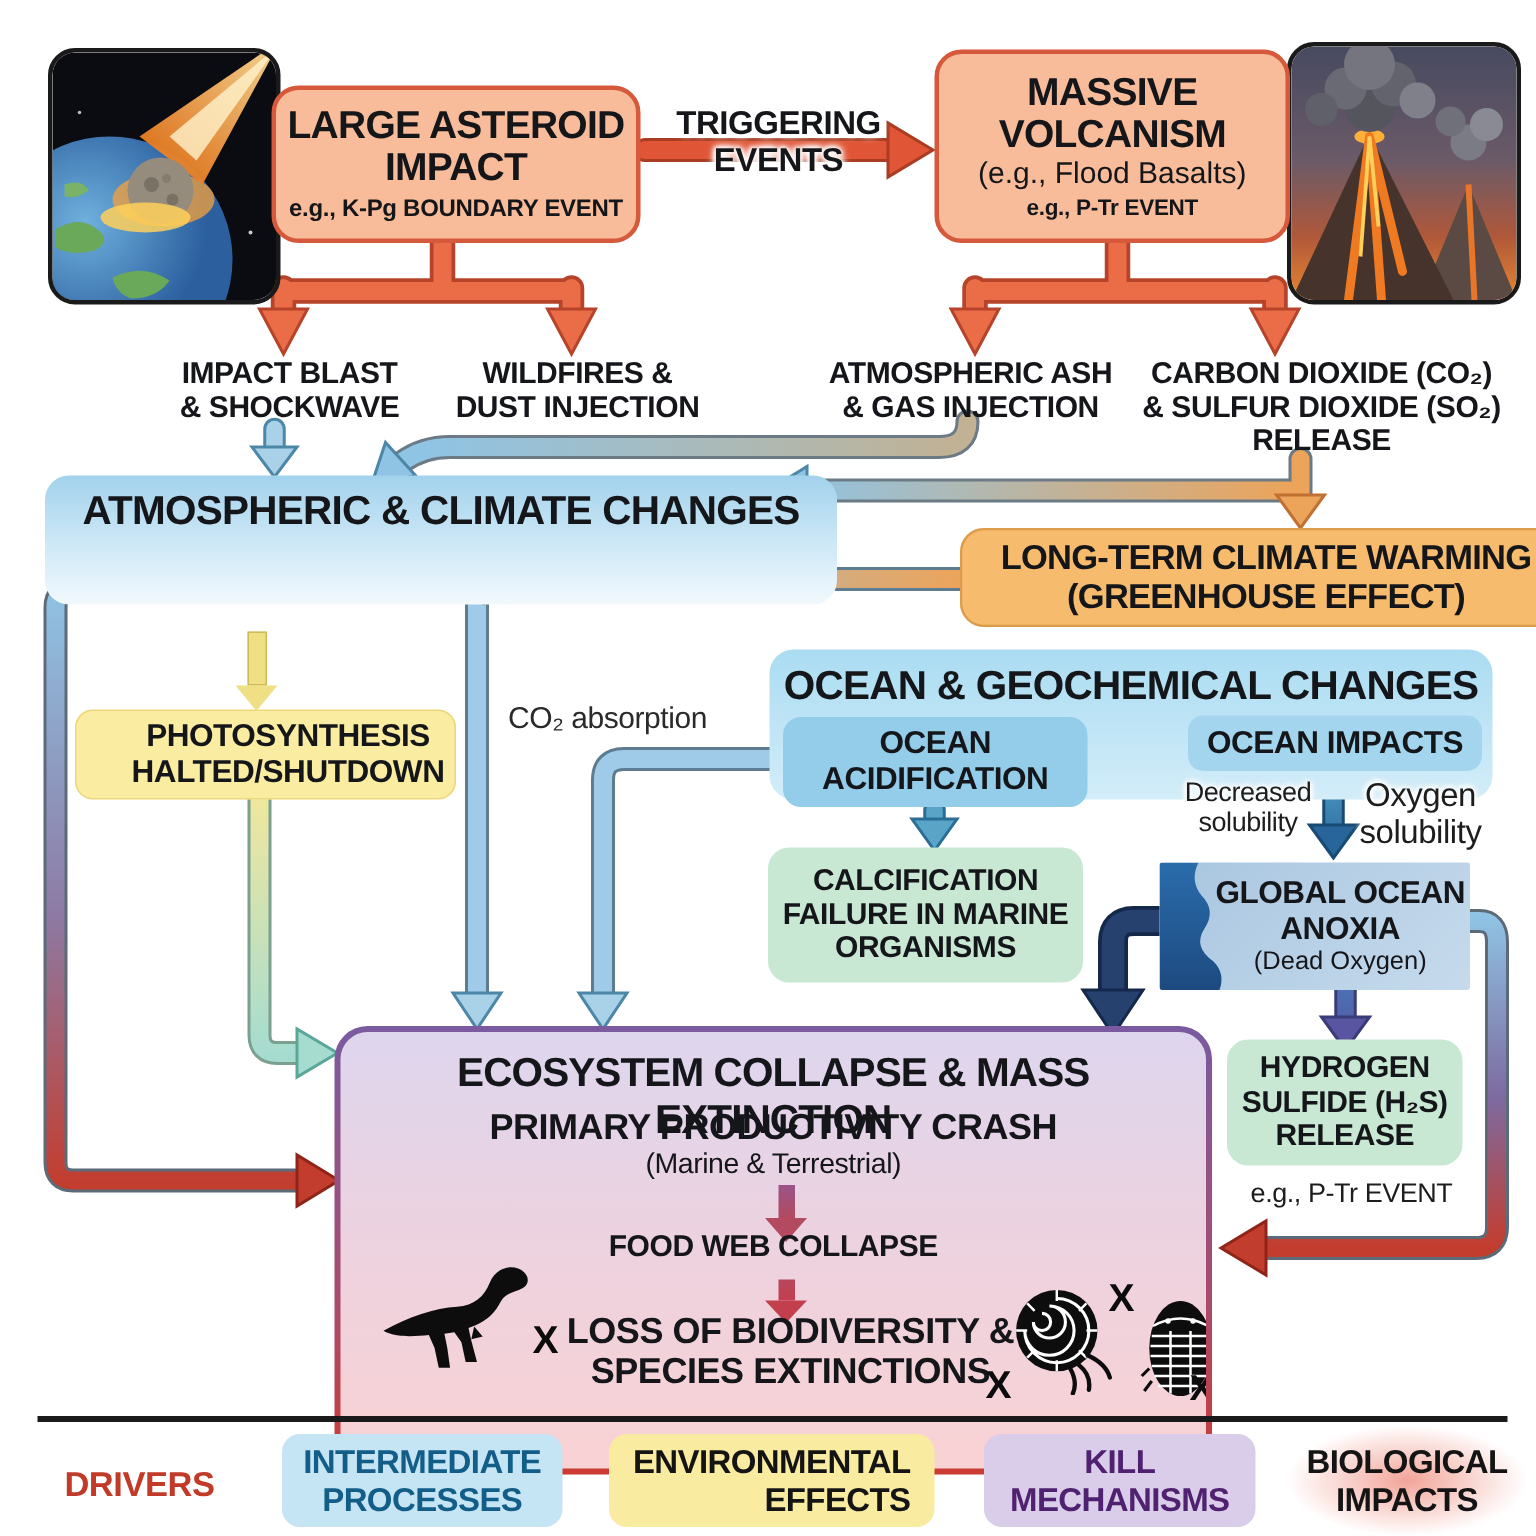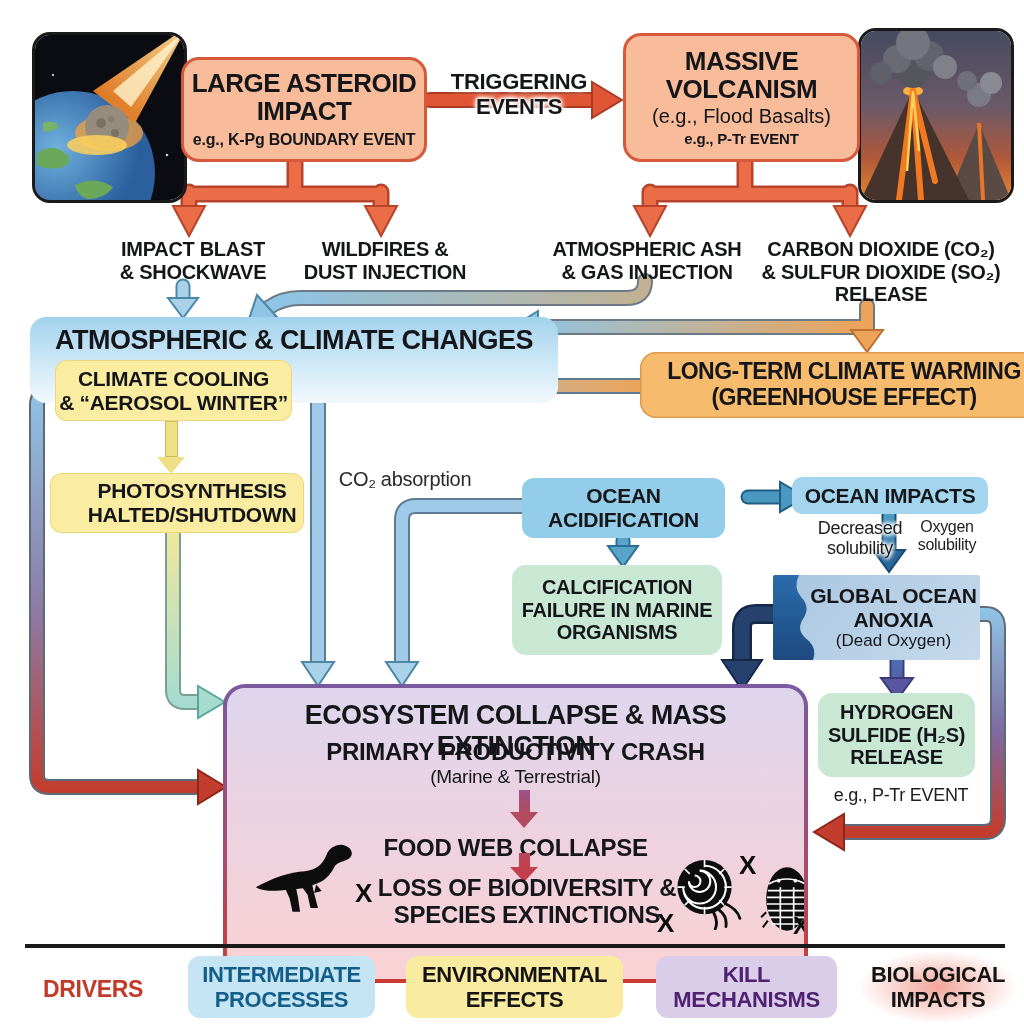--- a/index.html
+++ b/index.html
@@ -243,40 +243,40 @@
 VOLCANISM</div>
     <div style="font-size:20px;font-weight:normal;margin-top:2px;">(e.g., Flood Basalts)</div>
     <div class="t-sub" style="font-size:15px;margin-top:2px;">e.g., P-Tr EVENT</div>
   </div>
 
   <div class="box" style="left:30px;top:317px;width:528px;height:86px;justify-content:flex-start;padding-top:8px;
        background:linear-gradient(180deg,#a2d2ec 0%,#cfe9f7 55%,#f2f9fd 100%);border-radius:16px;">
     <div style="font-size:27px;font-weight:bold;letter-spacing:-0.5px;">ATMOSPHERIC &amp; CLIMATE CHANGES</div>
   </div>
 
-  <div class="box yellow" style="left:55px;top:360px;width:237px;height:61px;">
-    <div class="t-med">CLIMATE COOLING
-&amp; “AEROSOL WINTER”</div>
-  </div>
 
   <div class="downCss" style="left:157px;top:421px;">
     <div class="sh" style="height:34px;background:#efe085;border:1.5px solid #cdbb5a;"></div>
     <div class="hd" style="border-top:17px solid #efe085;"></div>
   </div>
 
   <div class="box yellow" style="left:50px;top:473px;width:254px;height:60px;padding-left:30px;">
     <div class="t-med">PHOTOSYNTHESIS
 HALTED/SHUTDOWN</div>
   </div>
 
   <div class="box" style="left:640px;top:352px;width:408px;height:66px;background:#f6bb6d;border-radius:16px;box-shadow:0 0 0 1.5px #dc9c4c inset;">
     <div style="font-size:23px;font-weight:bold;letter-spacing:-0.5px;line-height:1.12;white-space:pre-line;text-align:center;">LONG-TERM CLIMATE WARMING
 (GREENHOUSE EFFECT)</div>
   </div>
 
+  <div class="box" style="left:513px;top:433px;width:482px;height:100px;justify-content:flex-start;padding-top:9px;
+       background:linear-gradient(180deg,#aadcf2 0%,#d3edf9 100%);border-radius:16px;">
+    <div style="font-size:27px;font-weight:bold;letter-spacing:-0.5px;">OCEAN &amp; GEOCHEMICAL CHANGES</div>
+  </div>
 
   <div class="box" style="left:522px;top:478px;width:203px;height:60px;background:#93cde9;border-radius:12px;">
     <div class="t-med">OCEAN
 ACIDIFICATION</div>
   </div>
 
   <div class="box" style="left:792px;top:477px;width:196px;height:37px;background:#a3d6ee;border-radius:10px;">
     <div class="t-med">OCEAN IMPACTS</div>
   </div>
 
@@ -314,21 +314,21 @@
 
       <div class="lbl" style="left:0;right:0;top:12px;font-size:27px;letter-spacing:-0.6px;">ECOSYSTEM COLLAPSE &amp; MASS EXTINCTION</div>
       <div class="lbl" style="left:0;right:0;top:50px;font-size:24px;">PRIMARY PRODUCTIVITY CRASH</div>
       <div class="lbl" style="left:0;right:0;top:78px;font-size:19px;font-weight:normal;">(Marine &amp; Terrestrial)</div>
 
       <div class="downCss" style="left:283px;top:102px;">
         <div class="sh" style="height:22px;background:linear-gradient(180deg,#9a5489,#b34a60);"></div>
         <div class="hd" style="border-top:16px solid #b34a60;"></div>
       </div>
 
-      <div class="lbl" style="left:0;right:0;top:146px;font-size:24px;">FOOD WEB COLLAPSE</div>
+      <div class="lbl" style="left:0;right:0;top:132px;font-size:20px;">FOOD WEB COLLAPSE</div>
 
       <div class="downCss" style="left:283px;top:165px;">
         <div class="sh" style="height:14px;background:linear-gradient(180deg,#b8465b,#c23f4e);"></div>
         <div class="hd" style="border-top:15px solid #c23f4e;"></div>
       </div>
 
       <div class="lbl" style="left:120px;width:360px;top:186px;font-size:24px;">LOSS OF BIODIVERSITY &amp;
 SPECIES EXTINCTIONS</div>
 
       <svg class="abs" style="left:16px;top:152px;" width="150" height="85" viewBox="0 0 140 90">
@@ -371,37 +371,37 @@
 &amp; GAS INJECTION</div>
   <div class="lbl" style="left:750px;top:238px;width:262px;font-size:20px;">CARBON DIOXIDE (CO₂)
 &amp; SULFUR DIOXIDE (SO₂)
 RELEASE</div>
 
   <div class="lbl halo" style="left:443px;top:70px;width:152px;font-size:22px;">TRIGGERING
 EVENTS</div>
 
   <div class="lbl halo" style="left:330px;top:468px;width:150px;font-size:20px;font-weight:normal;color:#2a2a2a;">CO₂ absorption</div>
 
-  <div class="lbl halo" style="left:783px;top:518px;width:98px;font-size:18px;font-weight:normal;color:#1d1d1d;margin-left:28px;">Decreased
+  <div class="lbl halo" style="left:783px;top:518px;width:98px;font-size:18px;font-weight:normal;color:#1d1d1d;">Decreased
 solubility</div>
-  <div class="lbl halo" style="left:901px;top:518px;width:92px;font-size:16px;font-weight:normal;color:#1d1d1d;">Oxygen
+  <div class="lbl halo" style="left:901px;top:518px;width:92px;font-size:22px;font-weight:normal;color:#1d1d1d;">Oxygen
 solubility</div>
 
   <div class="lbl halo" style="left:826px;top:785px;width:150px;font-size:18px;font-weight:normal;color:#1d1d1d;">e.g., P-Tr EVENT</div>
 
   <div class="abs" style="left:25px;top:944px;width:980px;height:4px;background:#1a1a1a;"></div>
 
   <div class="lbl" style="left:33px;top:976px;width:120px;font-size:23px;color:#c23a28;">DRIVERS</div>
 
   <div class="legend-box" style="left:188px;top:956px;width:187px;height:62px;background:#c5e4f4;color:#135e88;">
     <span>INTERMEDIATE
 PROCESSES</span>
   </div>
 
-  <div class="legend-box" style="left:406px;top:956px;width:217px;height:62px;background:#f9eca0;color:#141414;">
+  <div class="legend-box" style="left:406px;top:956px;width:217px;height:62px;background:#f9eca0;color:#141414;text-align:right;">
     <span>ENVIRONMENTAL
 EFFECTS</span>
   </div>
 
   <div class="legend-box" style="left:656px;top:956px;width:181px;height:62px;background:#d9cde9;color:#4f2170;">
     <span>KILL
 MECHANISMS</span>
   </div>
 
   <div class="abs" style="left:858px;top:950px;width:160px;height:74px;border-radius:16px;

